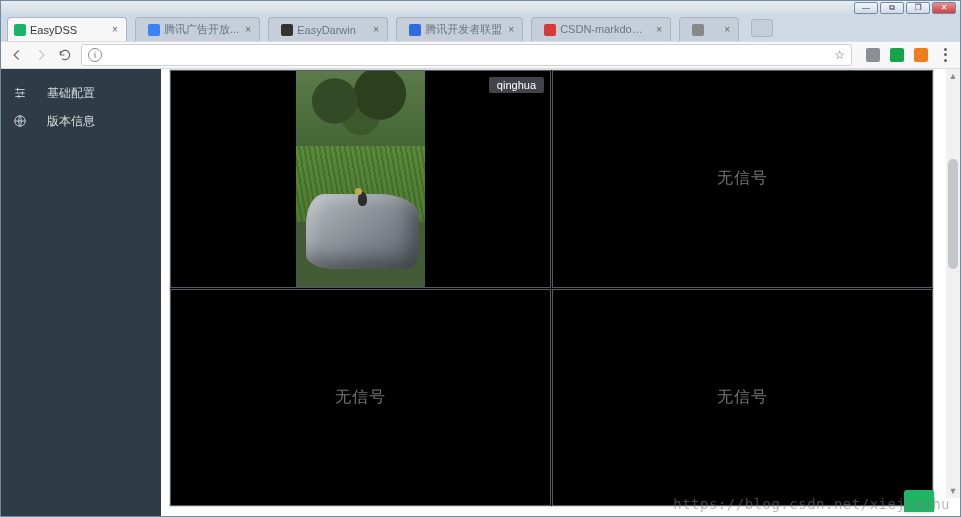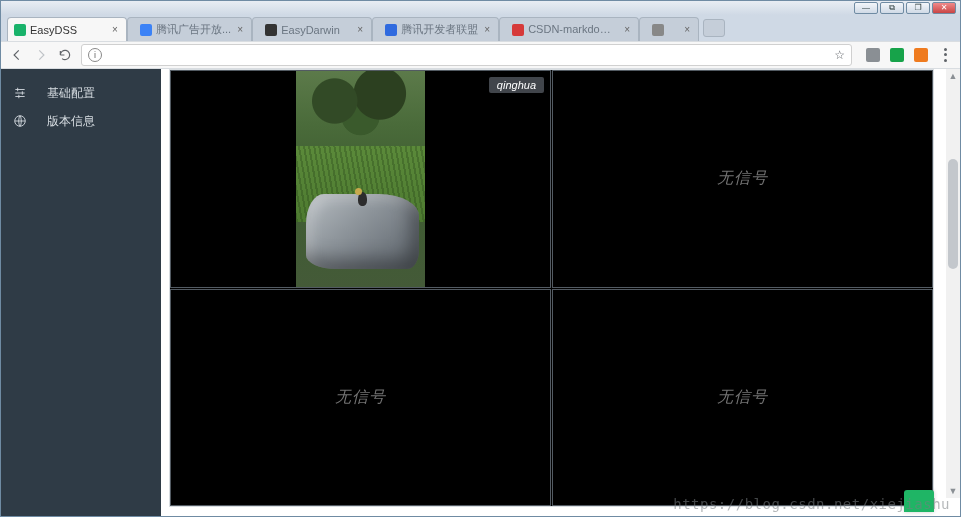--- a/index.html
+++ b/index.html
@@ -4,21 +4,21 @@
 <style>
   * { margin: 0; padding: 0; box-sizing: border-box; }
   html, body { width: 961px; height: 517px; overflow: hidden; font-family: "Microsoft YaHei", Arial, sans-serif; background: #fff; }
 
   
   .window-frame { width: 961px; height: 517px; display: flex; flex-direction: column; background: #dfe1e6; border: 1px solid #6f8ba3; }
   .titlebar { height: 14px; background: linear-gradient(#e8edf3,#cfd9e5); display: flex; justify-content: flex-end; align-items: center; padding-right: 4px; gap: 2px; }
   .tb-btn { width: 24px; height: 12px; border: 1px solid #6f8ba3; background: linear-gradient(#f3f6fa,#d0dae6); border-radius: 2px; font-size: 8px; line-height: 10px; text-align: center; color: #233; }
   .tb-close { background: linear-gradient(#f08a8a,#c94545); color:#fff; }
 
-  .tabstrip { height: 26px; background: #cfd9e5; display: flex; align-items: flex-end; padding: 0 6px; gap: 0; }
+  .tabstrip { height: 26px; background: #cfd9e5; display: flex; align-items: flex-end; padding: 0 6px; gap: 8px; }
   .tab { height: 24px; min-width: 120px; max-width: 140px; background: #f7f7f7; border: 1px solid #a9b4c0; border-bottom: none; border-radius: 4px 4px 0 0; display: flex; align-items: center; padding: 0 6px; font-size: 11px; color: #333; gap: 4px; position: relative; }
   .tab.inactive { background: #c5ced9; color: #6b7682; padding-left: 12px; }
   .tab .favicon { width: 12px; height: 12px; border-radius: 2px; flex: 0 0 12px; }
   .tab .tab-title { white-space: nowrap; overflow: hidden; text-overflow: ellipsis; flex: 1; }
   .tab .tab-close { width: 10px; height: 10px; font-size: 10px; line-height: 10px; color: #666; text-align: center; flex: 0 0 10px; }
   .newtab { width: 22px; height: 18px; margin-left: 4px; background: #c5ced9; border: 1px solid #a9b4c0; border-radius: 3px; align-self: center; }
 
   .toolbar { height: 28px; background: #f7f7f7; border-top: 1px solid #d9dde1; border-bottom: 1px solid #d9dde1; display: flex; align-items: center; padding: 0 8px; gap: 8px; }
   .nav-btn { width: 16px; height: 16px; display: flex; align-items: center; justify-content: center; color: #5f6368; }
   .nav-btn.disabled { color: #bfc3c7; }
@@ -39,21 +39,21 @@
 
   .content { flex: 1; position: relative; background: #fff; overflow: hidden; }
   .scrollbar { position: absolute; right: 0; top: 0; bottom: 18px; width: 14px; background: #f1f1f1; }
   .scroll-thumb { position: absolute; left: 2px; right: 2px; top: 90px; height: 110px; background: #c3c7cc; border-radius: 5px; }
   .scroll-arrow { position: absolute; left: 0; right: 0; height: 14px; background: #f1f1f1; color:#8a8f94; font-size:9px; text-align:center; line-height:14px;}
   .scroll-arrow.up { top: 0; }
   .scroll-arrow.down { bottom: 0; }
 
   .grid-wrap { position: absolute; left: 8px; right: 26px; top: 0; bottom: 0; }
   .video-grid { position: absolute; left: 0; right: 0; top: 0; height: 438px; border: 1px solid #d8dde1; background: #000; display: grid; grid-template-columns: 1fr 1fr; grid-template-rows: 1fr 1fr; gap: 1px; }
-  .cell { position: relative; background: #000; border: 1px solid #525a62; display: flex; align-items: center; justify-content: center; overflow: hidden; font-style: italic; }
+  .cell { position: relative; background: #000; border: 1px solid #525a62; display: flex; align-items: center; justify-content: center; overflow: hidden; }
   .cell .nosignal { color: #737373; font-size: 16px; letter-spacing: 1px; }
   .stream-badge { position: absolute; top: 6px; right: 6px; background: rgba(72,77,83,0.9); color: #fff; font-size: 11px; padding: 2px 8px; border-radius: 2px; }
   .video-thumb { height: 100%; aspect-ratio: 9/15; position: relative; overflow: hidden; }
   .sky { position:absolute; inset:0; background: linear-gradient(#5c7a4a 0%, #4a6b3a 25%, #3e5d31 50%, #445a38 100%); }
   .foliage { position:absolute; top:0; left:0; right:0; height:35%; background: radial-gradient(circle at 30% 40%, #324a26 0 22%, transparent 23%), radial-gradient(circle at 65% 30%, #2c4020 0 26%, transparent 27%), radial-gradient(circle at 50% 60%, #3a5a2c 0 24%, transparent 25%); }
   .grass { position:absolute; left:0; right:0; top:35%; height:35%; background: linear-gradient(#5b8a3a,#4d7a30); }
   .grass::after{content:"";position:absolute;inset:0;background:repeating-linear-gradient(80deg, rgba(40,70,25,.35) 0 2px, transparent 2px 5px);}
   .rock { position:absolute; left:8%; right:5%; bottom:8%; height:35%; background: linear-gradient(140deg,#b7bdc2 0%, #8f969c 40%, #747b82 70%, #5e656b 100%); border-radius: 18px 40px 12px 30px / 30px 22px 18px 14px; box-shadow: inset -8px -10px 18px rgba(0,0,0,.35), inset 6px 6px 12px rgba(255,255,255,.25); }
   .bird { position:absolute; left:48%; top:56%; width:9px; height:14px; background:#2d2d2d; border-radius:50% 50% 40% 40%; }
   .bird::after{content:"";position:absolute; left:-3px; top:-4px; width:7px; height:7px; background:#c8a94e; border-radius:50%; }

